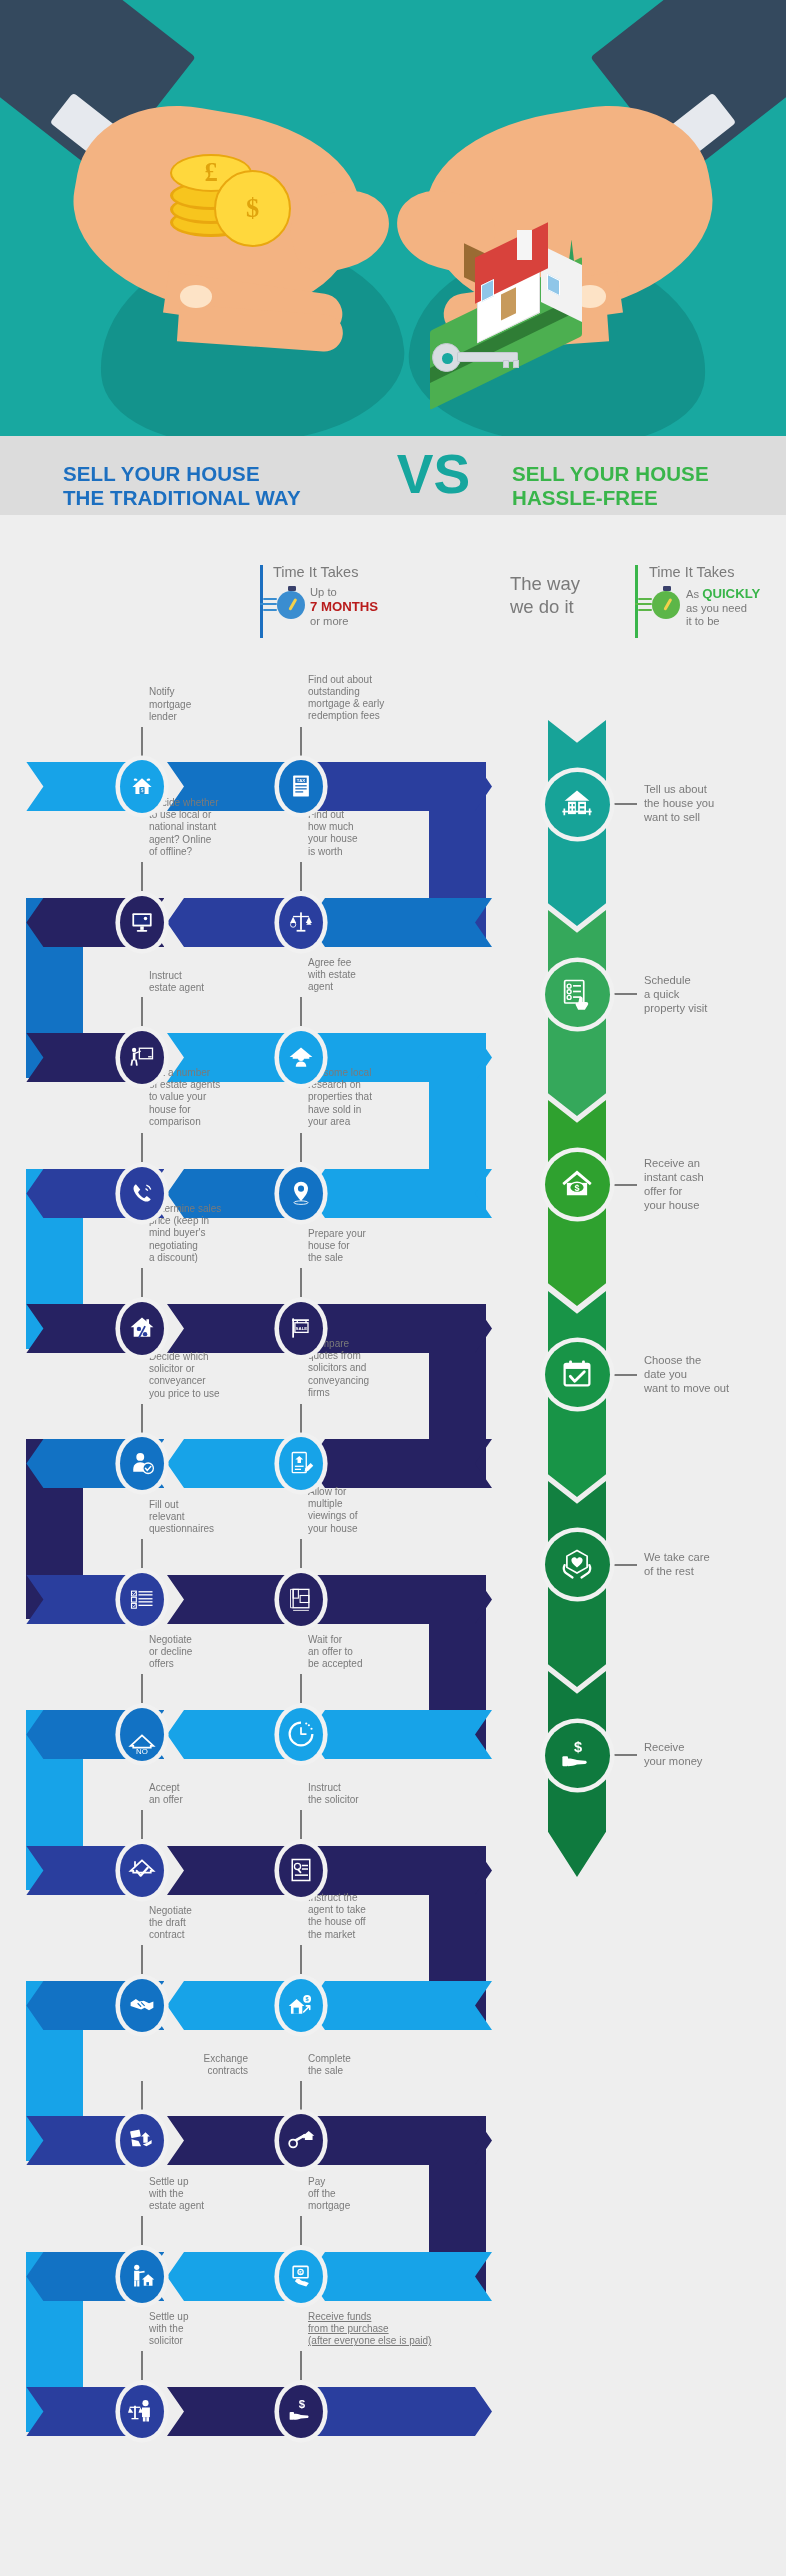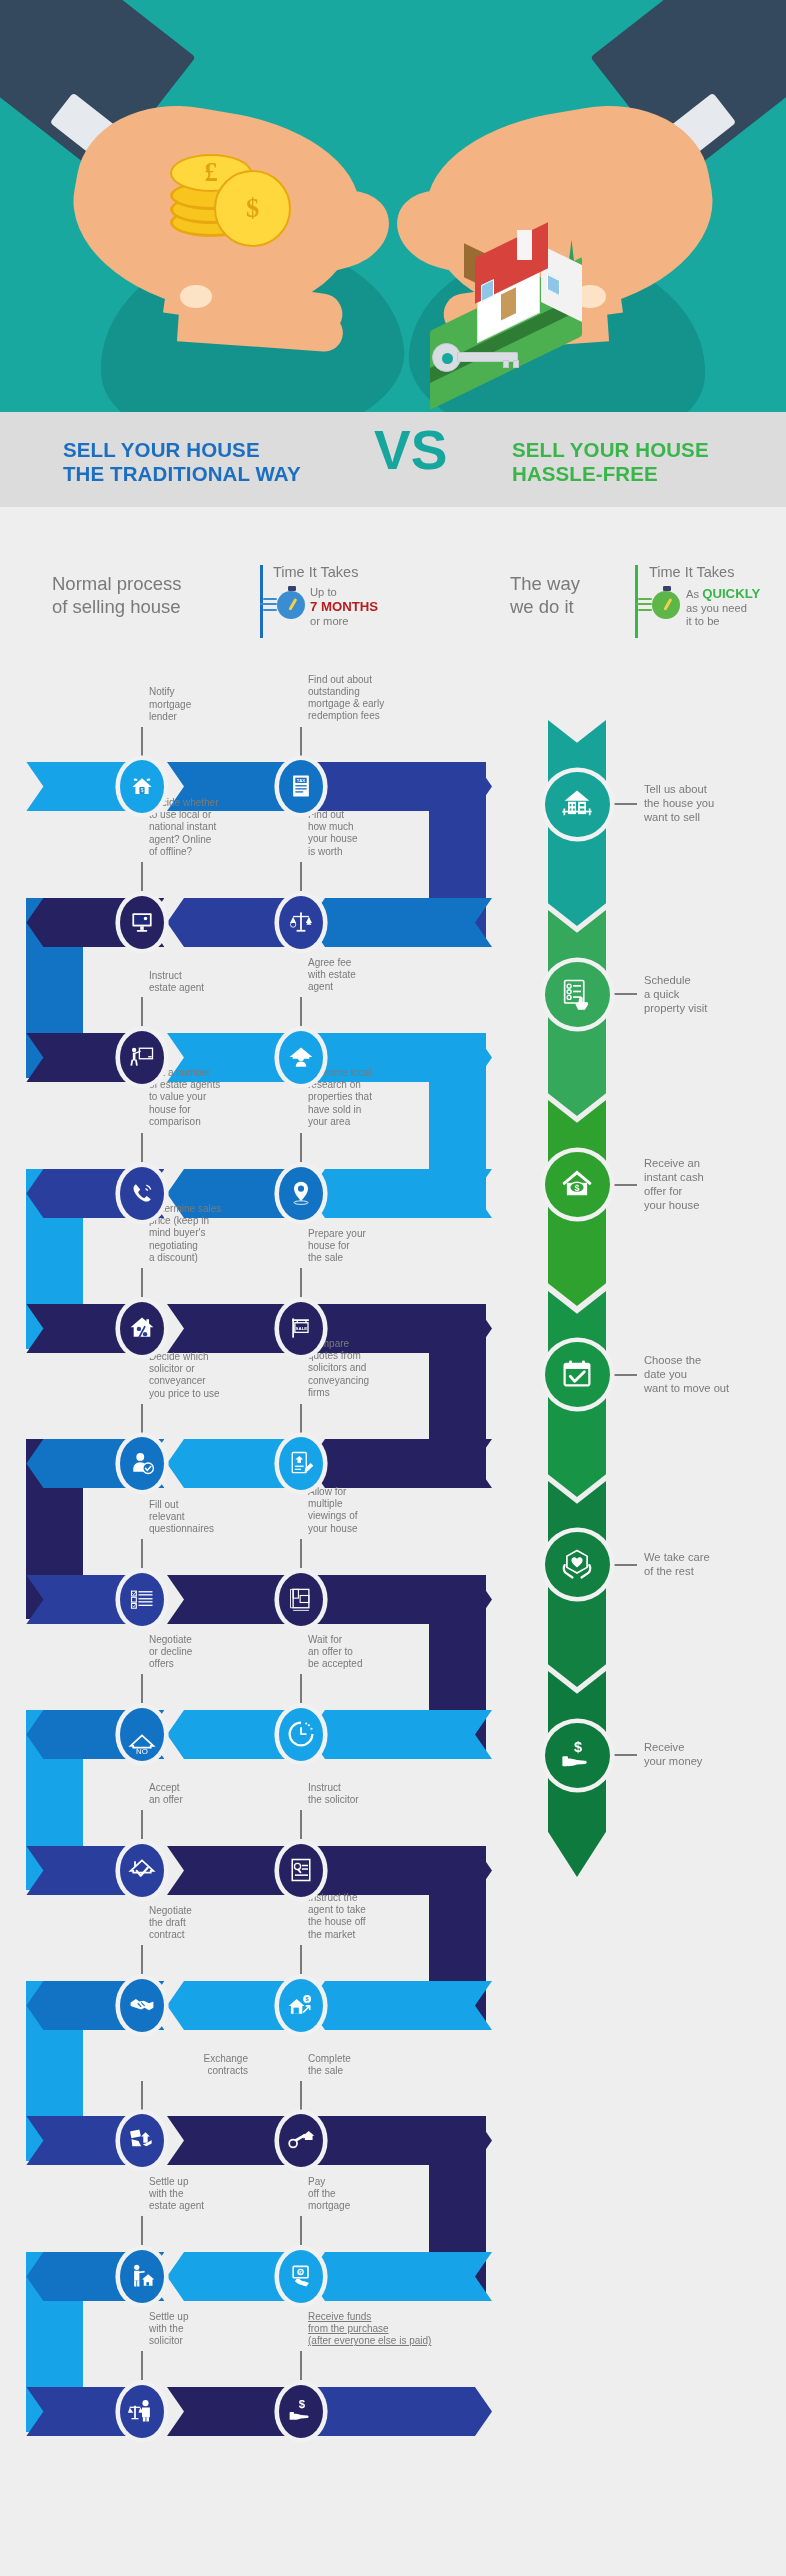--- a/index.html
+++ b/index.html
@@ -64,24 +64,24 @@
            clip-path:polygon(50% 0,100% 100%,0 100%); }
   .door  { position:absolute; left:78px; top:66px; width:14.5px; height:26.4px; background:#c79a5c; transform:skewY(-26deg); }
   .win   { position:absolute; background:#8fc6e8; border:1.3px solid #fff; transform:skewY(-26deg); }
   .key   { position:absolute; left:9.2px; top:118px; width:87px; height:22.5px; }
   .keyring{ position:absolute; left:0; top:0; width:29px; height:29px; border-radius:50%; background:#d8dde2; border:1.3px solid #c3cad1;}
   .keyhole{ position:absolute; left:9.2px; top:9.2px; width:10.6px; height:10.6px; border-radius:50%; background:#18a8a0; }
   .keyshaft{ position:absolute; left:25px; top:9.2px; width:61px; height:10px; background:#d8dde2; border:1.3px solid #c3cad1; border-radius:1.3px;}
   .keyteeth{ position:absolute; background:#d8dde2; border:1.3px solid #c3cad1; }
 
   
-  #vsband { position:absolute; left:0; top:412px; width:786px; height:95px; background:#dcdcdc; }
+  #vsband { position:absolute; left:0; top:436px; width:786px; height:79px; background:#dcdcdc; }
   #vsLeft { position:absolute; left:63px; top:26.4px; width:310px; text-align:left;
             color:#1c6fc0; font-size:20.5px; font-weight:bold; line-height:1.16; letter-spacing:0.1px; }
-  #vsMid  { position:absolute; left:374px; top:10.6px; width:119px; 
+  #vsMid  { position:absolute; left:374px; top:10.6px; width:119px; text-align:center;
             color:#16a69e; font-size:55px; font-weight:bold; line-height:1; }
   #vsRight{ position:absolute; left:512px; top:26.4px; width:277px;
             color:#39b54a; font-size:20.5px; font-weight:bold; line-height:1.16; letter-spacing:0.1px; }
 
   
   #sub { position:absolute; left:0; top:545px; width:786px; height:145px; background:#eeeeee; }
   .subTitle { position:absolute; color:#7a7a7a; font-size:18.5px; line-height:1.22; font-weight:400; }
   .subDivider { position:absolute; width:2.6px; }
   .tLabel { position:absolute; color:#7a7a7a; font-size:14.5px; }
   .tSmall { position:absolute; font-size:11.2px; line-height:1.2; color:#7a7a7a; }
@@ -186,24 +186,20 @@
   </div>
   <div id="vsMid">VS</div>
   <div id="vsRight">
     <div>SELL YOUR HOUSE</div>
     <div>HASSLE-FREE</div>
   </div>
 </div>
 
 <div id="sub">
 
-  <div class="subTitle" style="left:52px;top:28px;width:198px;">
-    <div>Normal process</div>
-    <div>of selling house</div>
-  </div>
   <div class="subDivider" style="left:260px;top:20px;height:73px;background:#1c6fc0;"></div>
   <div class="tLabel" style="left:273px;top:18.5px;">Time It Takes</div>
 
   <div class="watch" style="left:272px;top:41px;">
     <div class="watchBody" style="background:#3a8dd0;"></div>
     <div class="watchTop"></div>
     <div class="watchNeedle"></div>
     <div class="watchLine" style="left:-9.2px;top:12px;width:14.5px;background:#3a8dd0;"></div>
     <div class="watchLine" style="left:-12px;top:17px;width:17px;background:#3a8dd0;"></div>
     <div class="watchLine" style="left:-9.2px;top:22.5px;width:14.5px;background:#3a8dd0;"></div>

